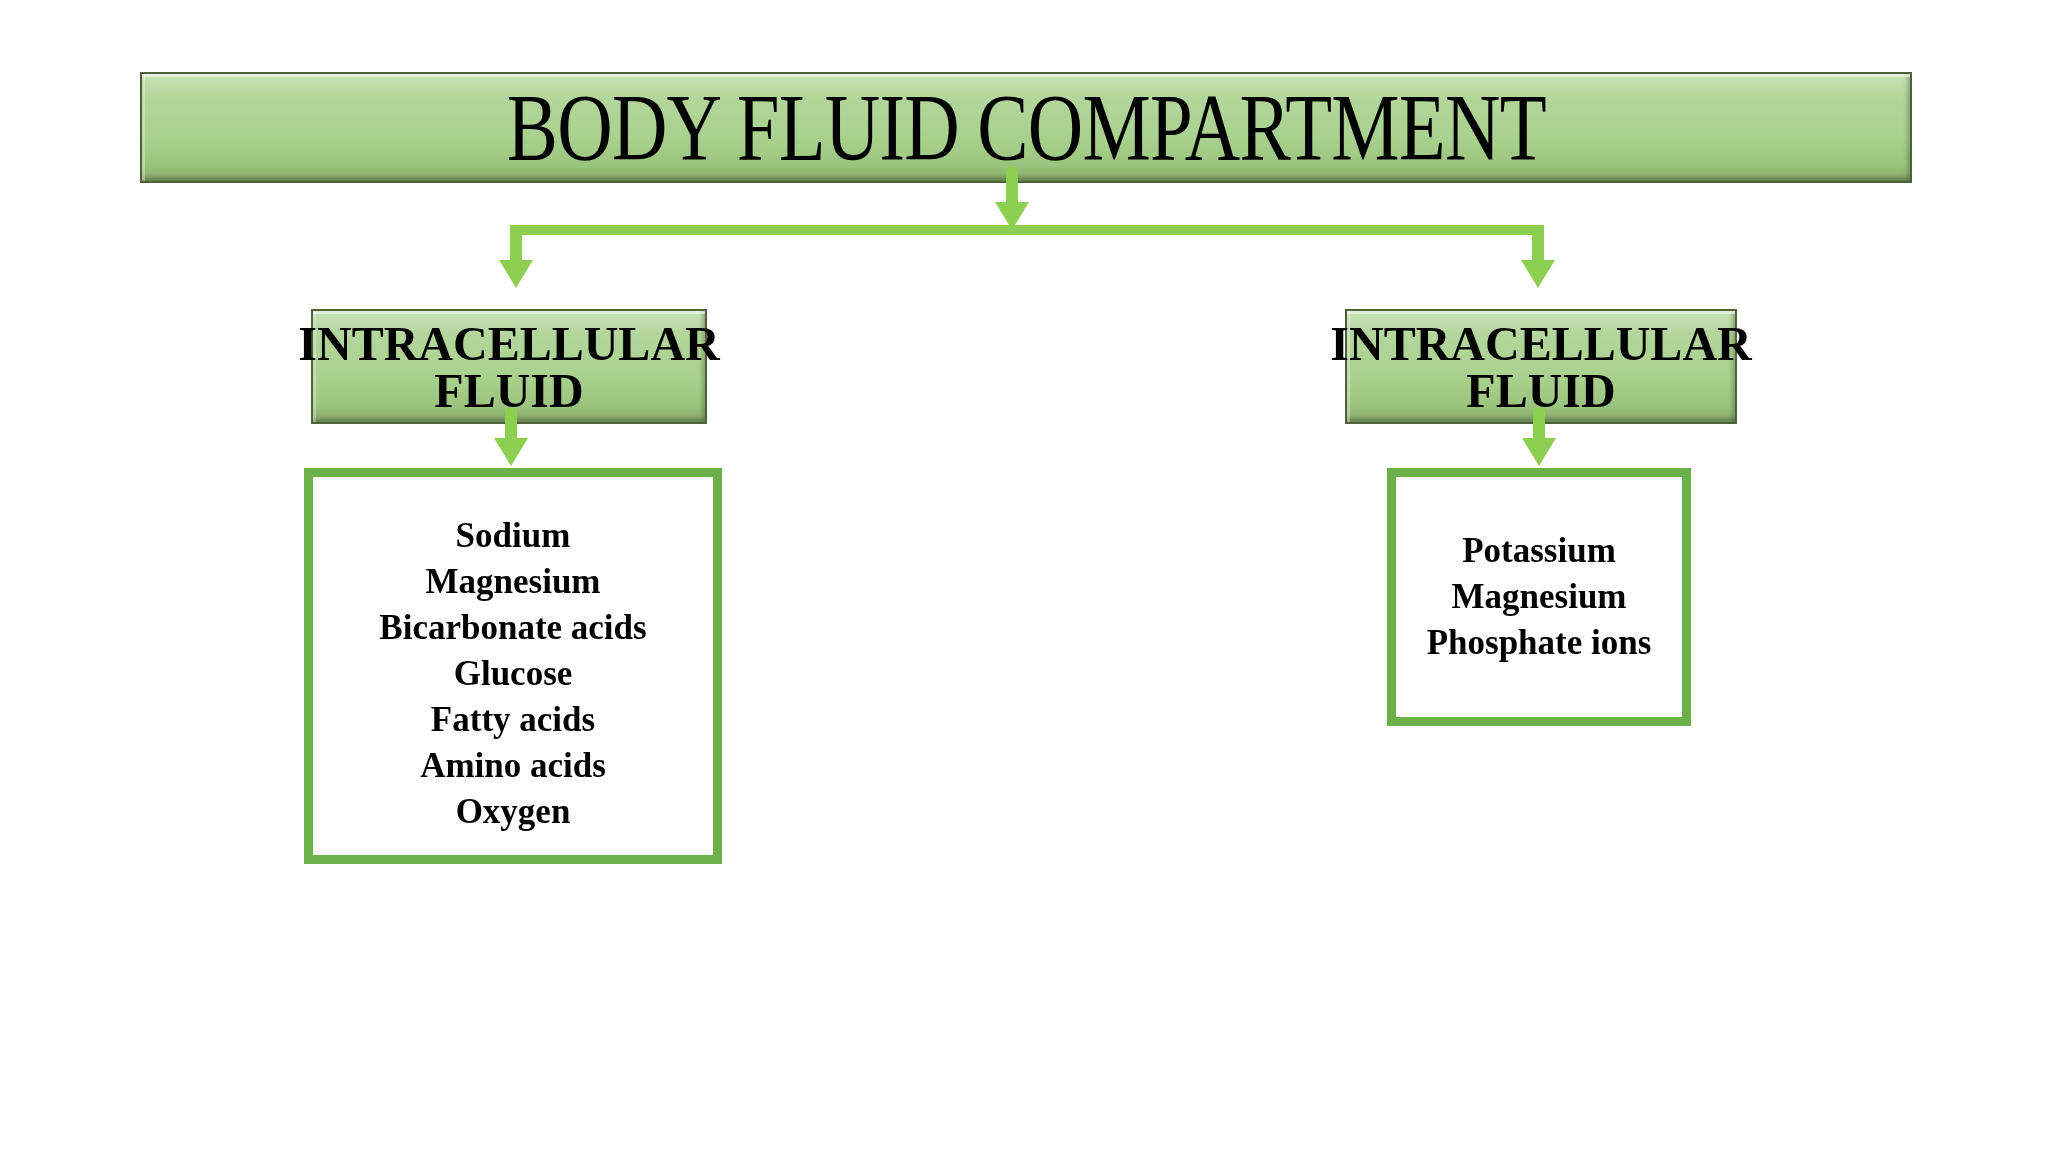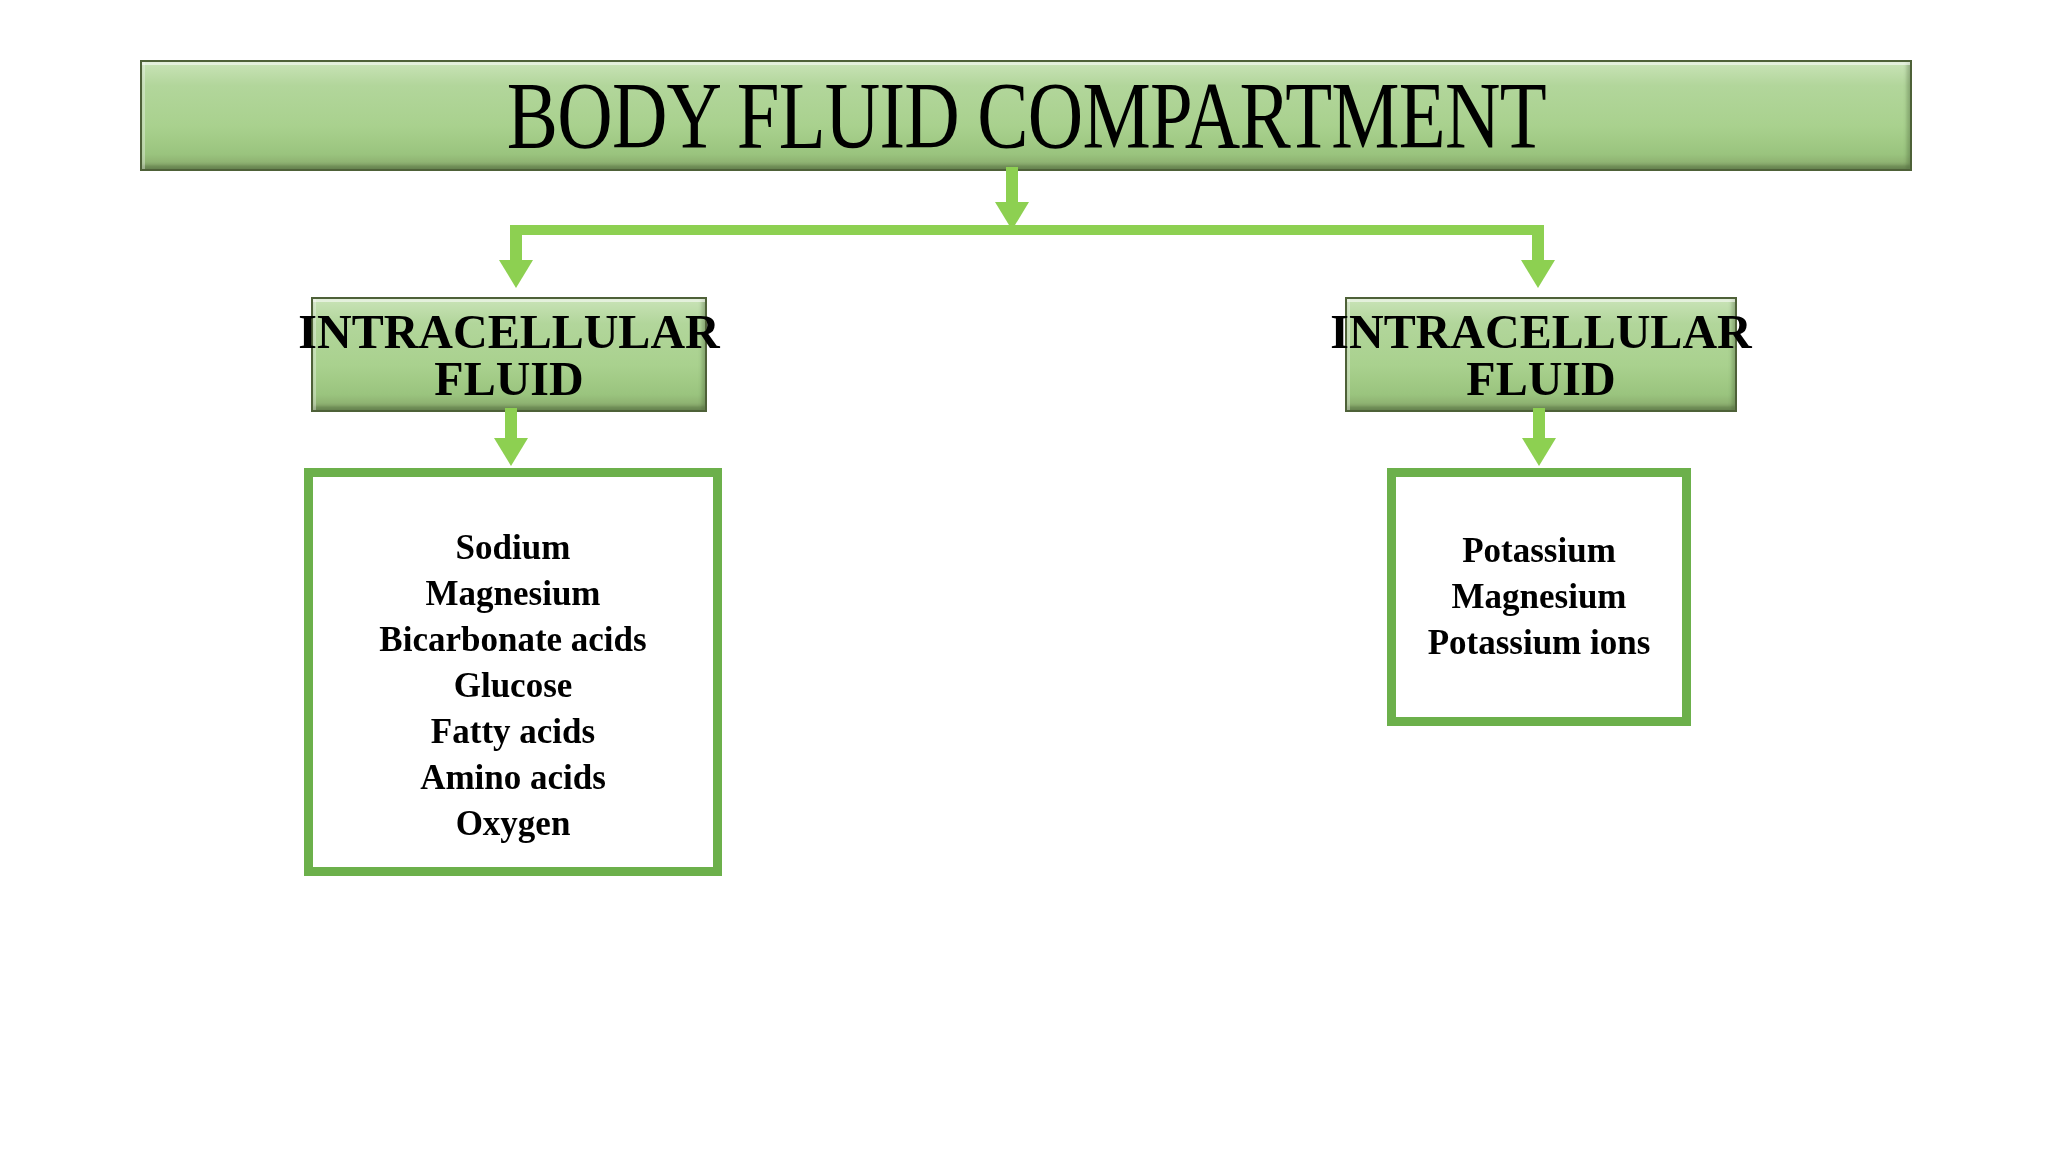--- a/index.html
+++ b/index.html
@@ -20,20 +20,21 @@
       var(--fill,#a9d18e) 60%,
       #9ac47e 86%,
       var(--fill-shadow,#86a569) 100%);
     box-shadow:
       inset 0 3px 0 rgba(255,255,255,.55),
       inset 3px 0 0 rgba(255,255,255,.35),
       inset 0 -4px 3px rgba(60,82,44,.34),
       inset -4px 0 3px rgba(60,82,44,.22);
     display:flex;flex-direction:column;align-items:center;justify-content:center;
     color:var(--text,#000);
+    margin-top:12px;
   }
   .banner-title{
     font-size:96px;line-height:100px;white-space:nowrap;
     transform:scaleX(0.80);transform-origin:50% 50%;
     letter-spacing:-1px;color:var(--text,#000);
   }
   .node-line{
     font-weight:bold;font-size:48px;line-height:47px;text-align:center;
   }
 
@@ -51,21 +52,21 @@
   
   .listbox{
     position:absolute;background:#ffffff;
     border:9px solid var(--list-border,#6cb04b);
     display:flex;flex-direction:column;align-items:center;justify-content:center;
     color:var(--text,#000);
   }
   .list-item{
     font-weight:bold;font-size:35px;line-height:46px;text-align:center;white-space:nowrap;
   }
-  .listbox.left{padding-top:28px;}
+  .listbox.left{padding-top:16px;}
 </style>
 </head>
 <body>
 
 <div class="stage">
 
   <div class="gnode" style="left:140px;top:60px;width:1768px;height:107px">
     <div class="banner-title">BODY FLUID COMPARTMENT</div>
   </div>
 
@@ -102,16 +103,16 @@
     <div class="list-item">Bicarbonate acids</div>
     <div class="list-item">Glucose</div>
     <div class="list-item">Fatty acids</div>
     <div class="list-item">Amino acids</div>
     <div class="list-item">Oxygen</div>
   </div>
 
   <div class="listbox" style="left:1387px;top:468px;width:286px;height:240px">
     <div class="list-item">Potassium</div>
     <div class="list-item">Magnesium</div>
-    <div class="list-item">Potassium ions</div>
+    <div class="list-item">Phosphate ions</div>
   </div>
 
 </div>
 
 </body></html>

